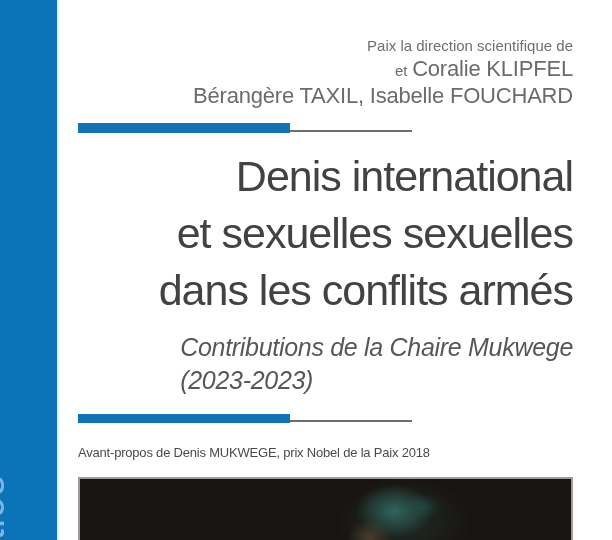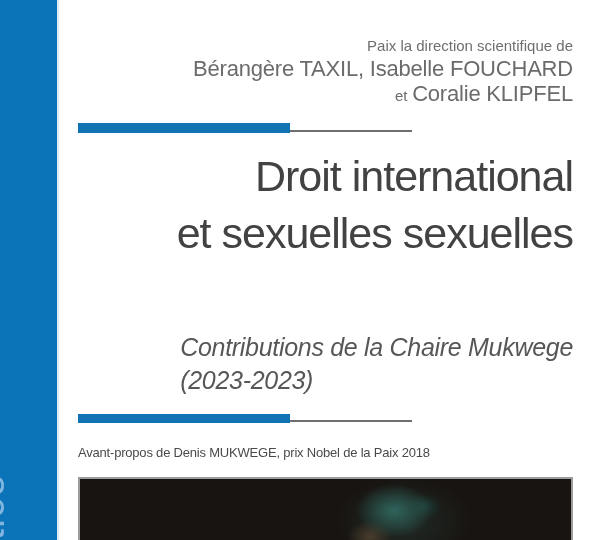--- a/index.html
+++ b/index.html
@@ -108,34 +108,35 @@
 </style>
 </head>
 <body>
 
 <div class="band">
   <span class="series-label">tice</span>
 </div>
 
 <div class="authors">
   <div class="small">Paix la direction scientifique de</div>
-  <div class="big">Bérangère TAXIL, Isabelle FOUCHARD</div>
   <div class="big">
     <span class="prefix">et</span><span>Coralie KLIPFEL</span>
   </div>
+  <div class="big">Bérangère TAXIL, Isabelle FOUCHARD</div>
 </div>
 
 <div class="rule rule-1">
   <div class="blue-seg"></div>
   <div class="gray-line"></div>
 </div>
 
 <div class="title">
-  <div>Droit international</div>
+  <div>Denis international</div>
   <div>et sexuelles sexuelles</div>
+  <div>dans les conflits armés</div>
 </div>
 
 <div class="subtitle">
   <div>Contributions de la Chaire Mukwege</div>
   <div>(2023-2023)</div>
 </div>
 
 <div class="rule rule-2">
   <div class="blue-seg"></div>
   <div class="gray-line"></div>

